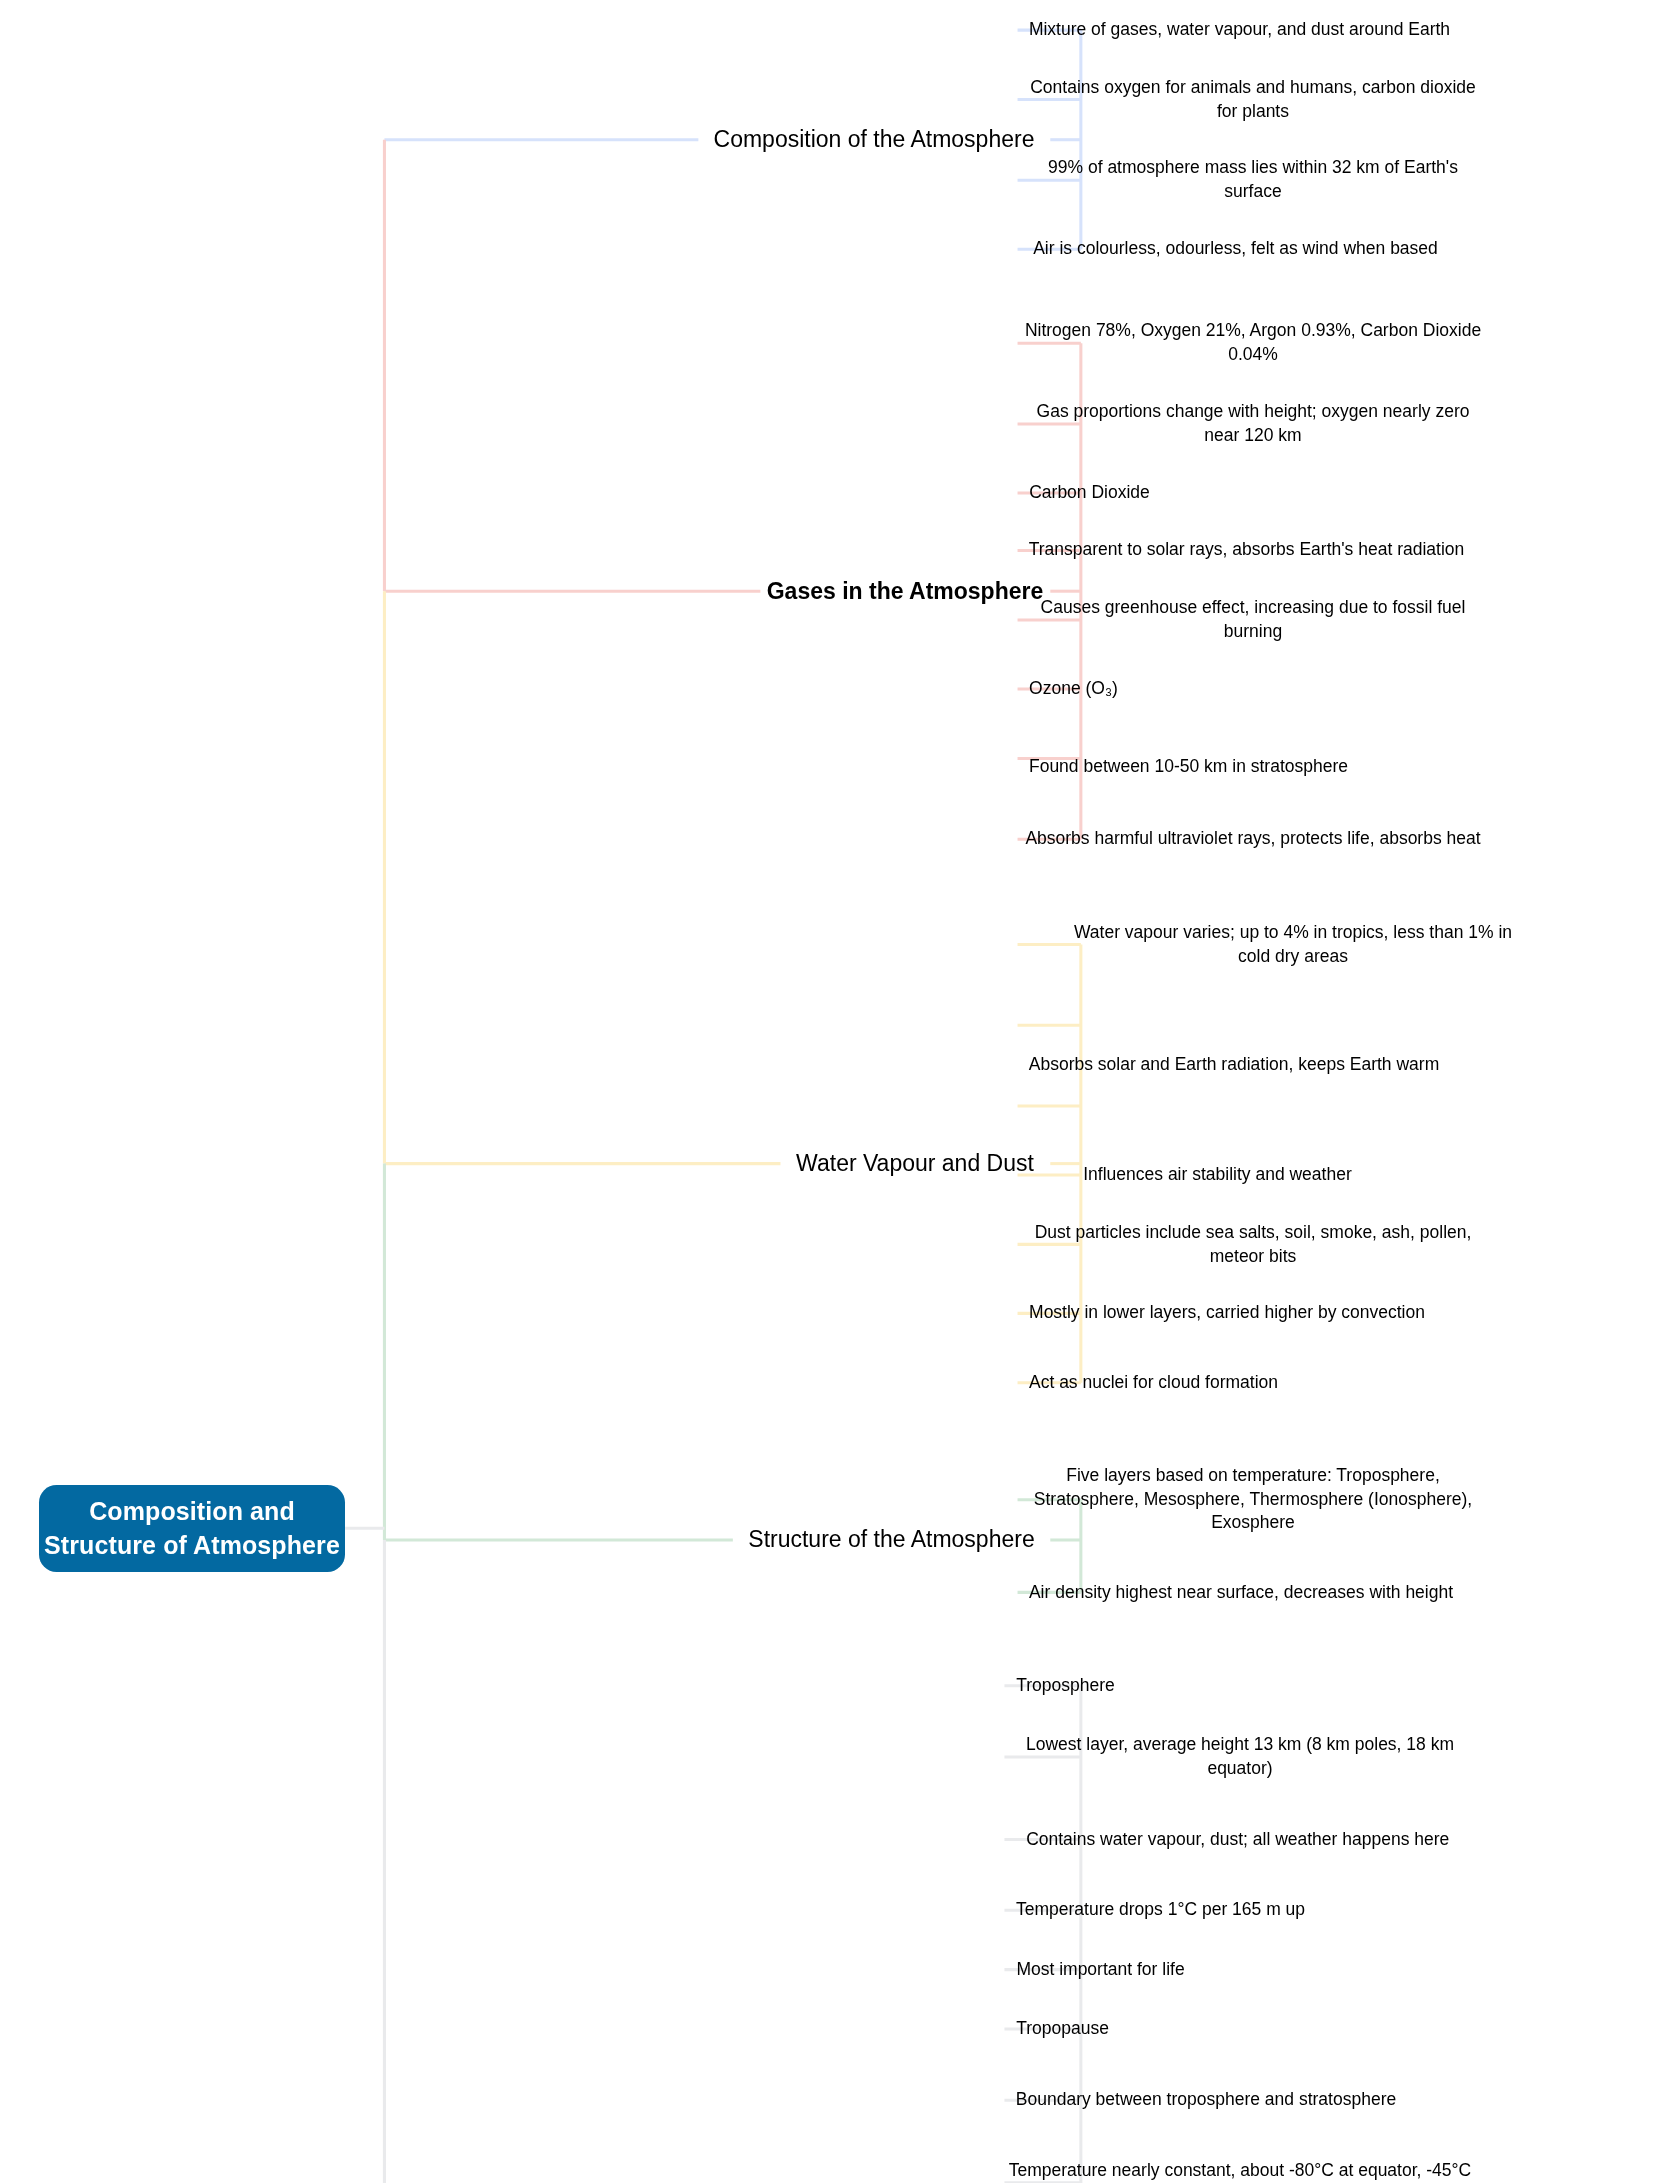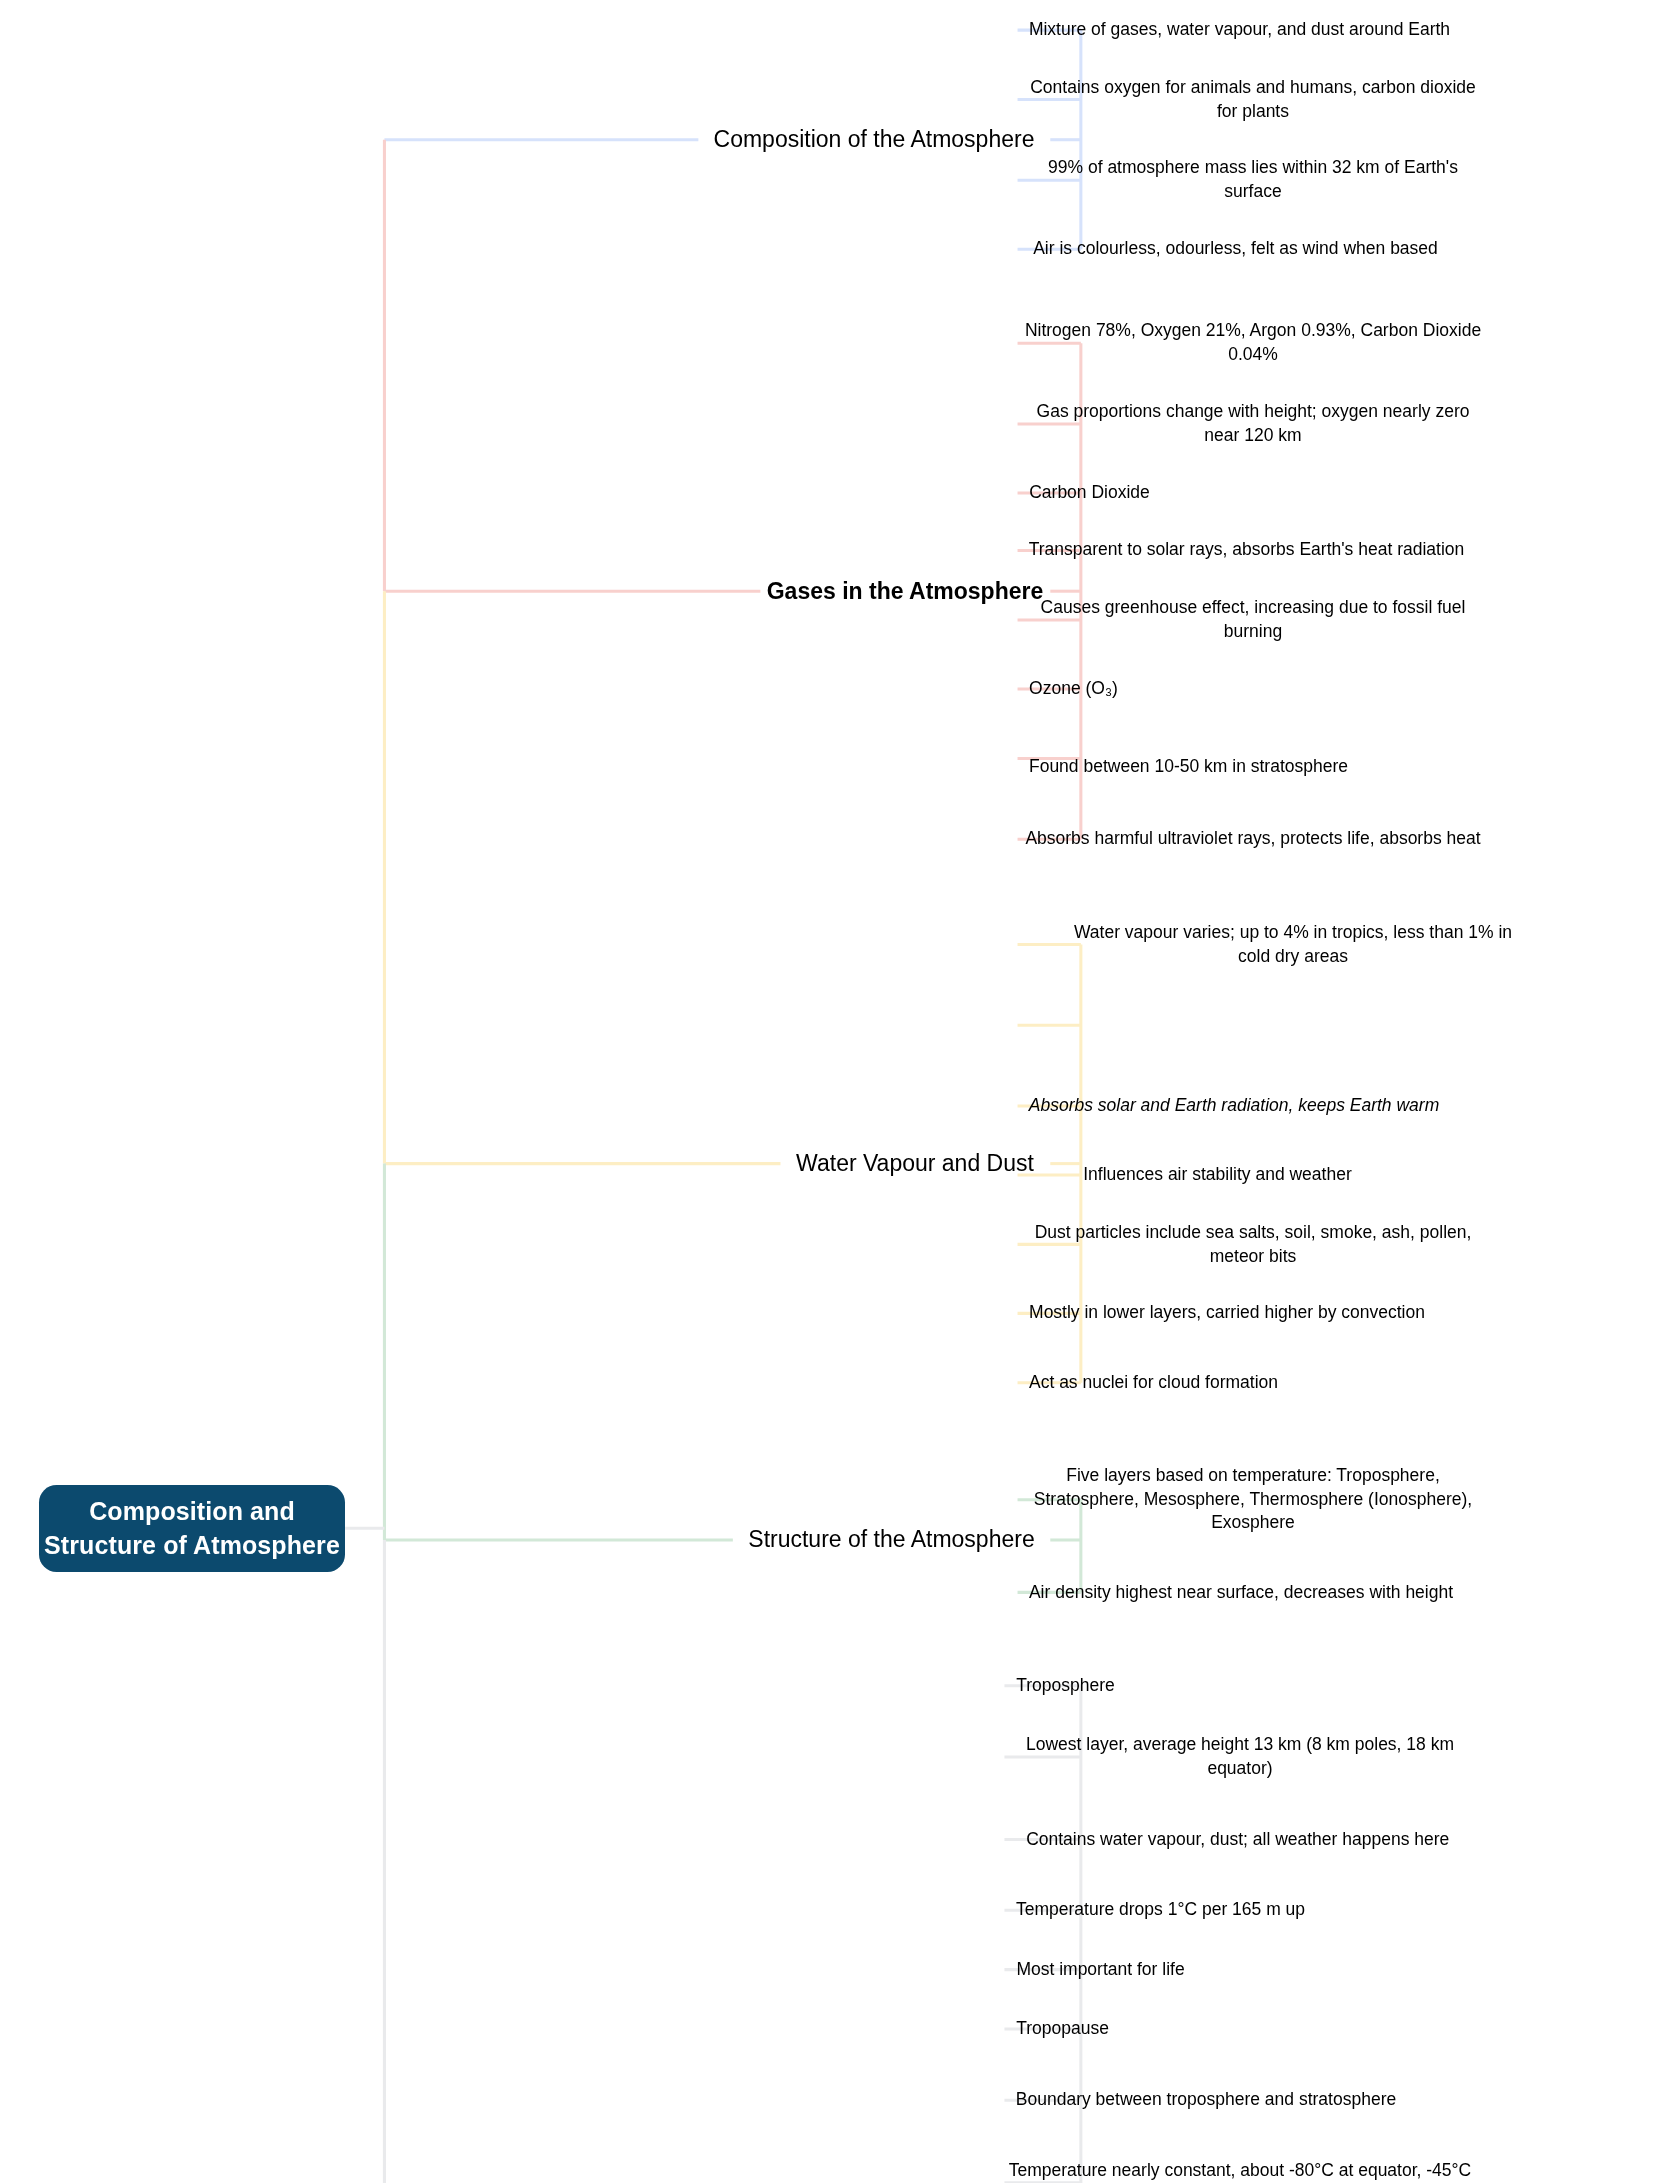--- a/index.html
+++ b/index.html
@@ -4,21 +4,21 @@
 <style>
   html,body{margin:0;padding:0;background:#fff;}
   body{width:1674px;height:3104px;position:relative;overflow:hidden;
        font-family:"Liberation Sans","DejaVu Sans",sans-serif;}
   #stage{position:absolute;left:0;top:0;width:1674px;height:3104px;}
   #links{position:absolute;left:0;top:0;width:1674px;height:3104px;pointer-events:none;}
   .node{position:absolute;box-sizing:border-box;display:flex;align-items:center;
         justify-content:center;text-align:center;border-radius:15px;
         font-stretch:condensed;line-height:1.34;}
   .node span{display:block;width:100%;padding:0 1.7px;}
-  .root{background:#0c4a6e;color:#fff;font-weight:bold;font-size:25px;border-radius:17.5px;
+  .root{background:#0369a1;color:#fff;font-weight:bold;font-size:25px;border-radius:17.5px;
         letter-spacing:0.1px;}
   .lvl1{font-size:23px;text-align:center;}
   .lvl2{font-size:17.5px;}
 </style>
 </head>
 <body>
 
 <div id="stage">
   <svg id="links" viewBox="0 0 3833 7109" width="1674" height="3104">
       <path d="M2405 320 L2475 320" stroke="#d6e2fb" stroke-width="7" fill="none"></path>
@@ -130,21 +130,21 @@
     </div>
     <div class="node lvl2 b-pink" style="left: 1017px; top: 804px; width: 472px; height: 69px;">
       <span>Absorbs harmful ultraviolet rays, protects life, absorbs heat</span>
     </div>
     <div class="node lvl1 b-yel" style="left: 780px; top: 1140px; width: 270px; height: 47px;">
       <span>Water Vapour and Dust</span>
     </div>
     <div class="node lvl2 b-yel" style="left: 1057px; top: 910px; width: 472px; height: 69px;">
       <span>Water vapour varies; up to 4% in tropics, less than 1% in cold dry areas</span>
     </div>
-    <div class="node lvl2 b-yel" style="left: 1017px; top: 1071px; width: 434px; height: 69px; font-style: italic;">
+    <div class="node lvl2 b-yel" style="left: 1017px; top: 1030px; width: 434px; height: 69px;">
       <span>Absorbs solar and Earth radiation, keeps Earth warm</span>
     </div>
     <div class="node lvl2 b-yel" style="left: 1071px; top: 1152px; width: 293px; height: 46px;">
       <span>Influences air stability and weather</span>
     </div>
     <div class="node lvl2 b-yel" style="left: 1017px; top: 1210px; width: 472px; height: 69px;">
       <span>Dust particles include sea salts, soil, smoke, ash, pollen, meteor bits</span>
     </div>
     <div class="node lvl2 b-yel" style="left: 1017px; top: 1290px; width: 420px; height: 46px;">
       <span>Mostly in lower layers, carried higher by convection</span>

